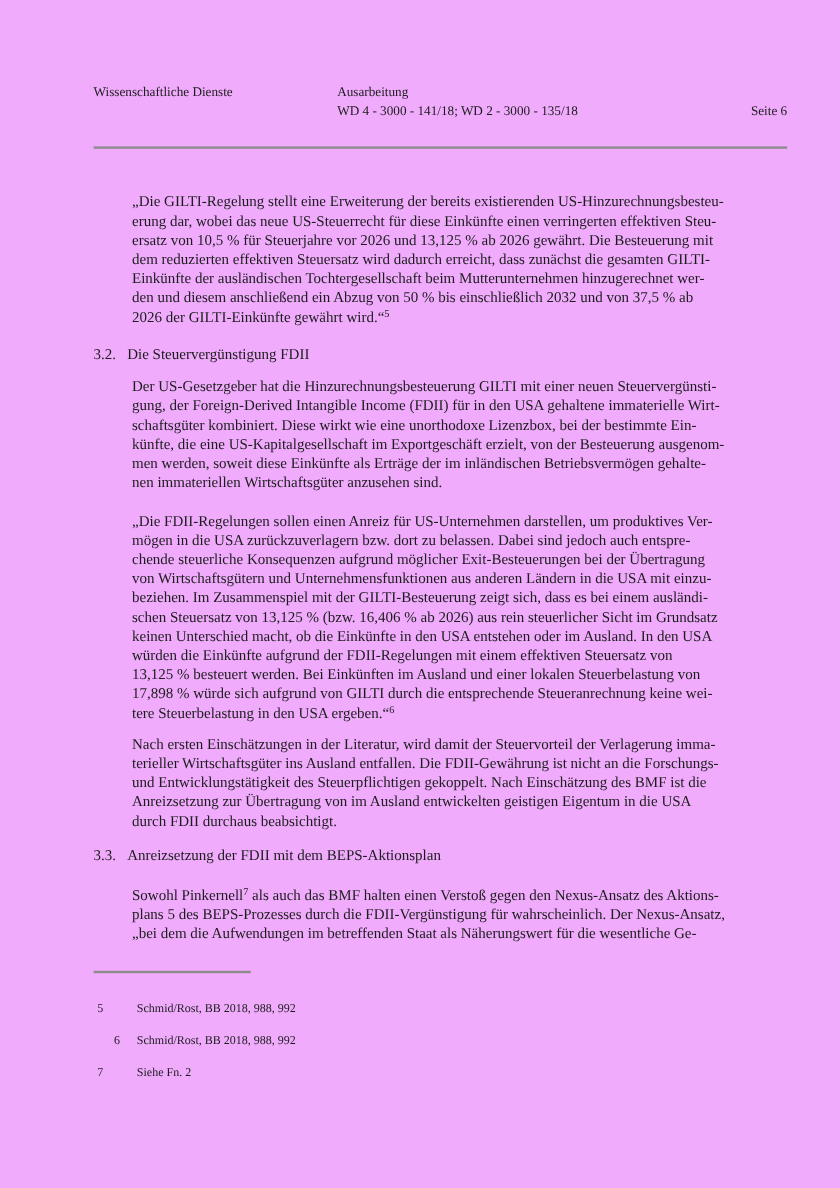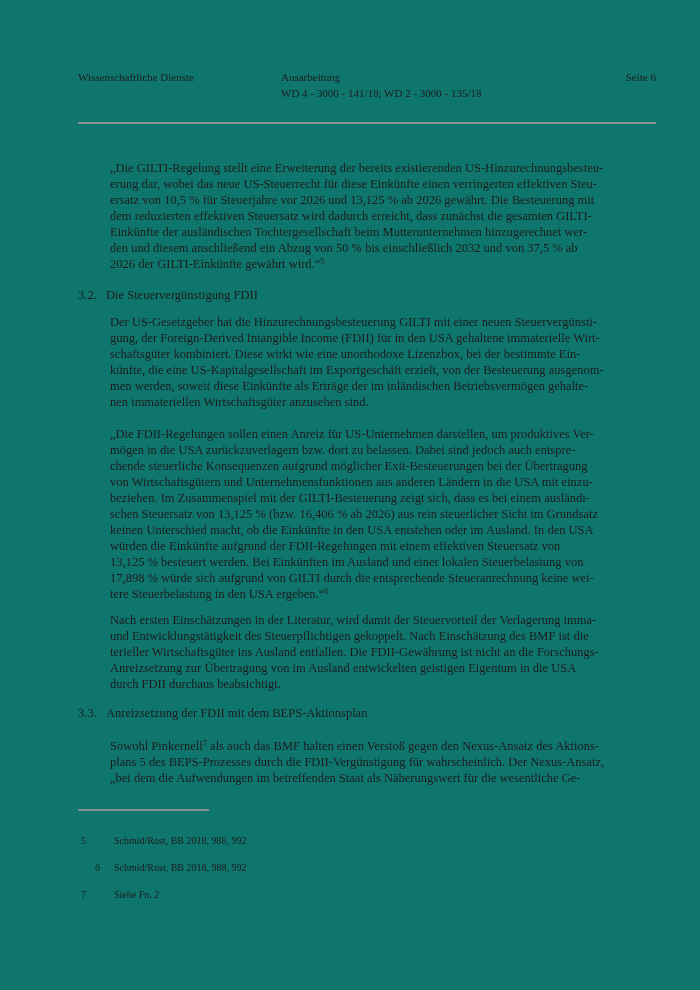--- a/index.html
+++ b/index.html
@@ -5,28 +5,28 @@
 <style>
   html, body { margin: 0; padding: 0; }
   body {
     width: 700px; height: 990px;
     background: #ffffff;
     font-family: "Liberation Serif", "DejaVu Serif", serif;
     color: #1c1c1c;
     position: relative;
     overflow: hidden;
   }
-  .page { position: absolute; inset: 0; background: #0f766e; }
+  .page { position: absolute; inset: 0; background: #f0abfc; }
 
   
   .doc-header { position: absolute; top: 70px; left: 78px; right: 44px; height: 40px;
                 font-size: 11px; line-height: 15.5px; }
   .doc-header .h-left   { position: absolute; left: 0; top: 0; }
   .doc-header .h-center { position: absolute; left: 203px; top: 0; }
-  .doc-header .h-right  { position: absolute; right: 0; top: 0; text-align: right; }
+  .doc-header .h-right  { position: absolute; right: 0; top: 16px; text-align: right; }
 
   .rule-top { position: absolute; top: 122px; left: 78px; width: 578px; height: 2px;
               background: #8c8c8c; }
 
   
   .para { position: absolute; left: 78px; width: 585px;
           font-size: 12.5px; line-height: 16px; white-space: nowrap; margin-left: 32px; }
   .para .line { height: 16px; }
   .heading { position: absolute; left: 78px; font-size: 12.5px; line-height: 16px;
              white-space: nowrap; }
@@ -102,22 +102,22 @@
         <div class="line">schen Steuersatz von 13,125 % (bzw. 16,406 % ab 2026) aus rein steuerlicher Sicht im Grundsatz</div>
         <div class="line">keinen Unterschied macht, ob die Einkünfte in den USA entstehen oder im Ausland. In den USA</div>
         <div class="line">würden die Einkünfte aufgrund der FDII-Regelungen mit einem effektiven Steuersatz von</div>
         <div class="line">13,125 % besteuert werden. Bei Einkünften im Ausland und einer lokalen Steuerbelastung von</div>
         <div class="line">17,898 % würde sich aufgrund von GILTI durch die entsprechende Steueranrechnung keine wei-</div>
         <div class="line">tere Steuerbelastung in den USA ergeben.“<sup>6</sup></div>
       </div>
 
     <div class="para" id="para-4">
         <div class="line">Nach ersten Einschätzungen in der Literatur, wird damit der Steuervorteil der Verlagerung imma-</div>
+        <div class="line">terieller Wirtschaftsgüter ins Ausland entfallen. Die FDII-Gewährung ist nicht an die Forschungs-</div>
         <div class="line">und Entwicklungstätigkeit des Steuerpflichtigen gekoppelt. Nach Einschätzung des BMF ist die</div>
-        <div class="line">terieller Wirtschaftsgüter ins Ausland entfallen. Die FDII-Gewährung ist nicht an die Forschungs-</div>
         <div class="line">Anreizsetzung zur Übertragung von im Ausland entwickelten geistigen Eigentum in die USA</div>
         <div class="line">durch FDII durchaus beabsichtigt.</div>
       </div>
 
     <div class="heading" id="heading-33">
       <span class="num">3.3.</span><span>Anreizsetzung der FDII mit dem BEPS-Aktionsplan</span>
     </div>
 
     <div class="para" id="para-5">
         <div class="line">Sowohl Pinkernell<sup>7</sup> als auch das BMF halten einen Verstoß gegen den Nexus-Ansatz des Aktions-</div>

